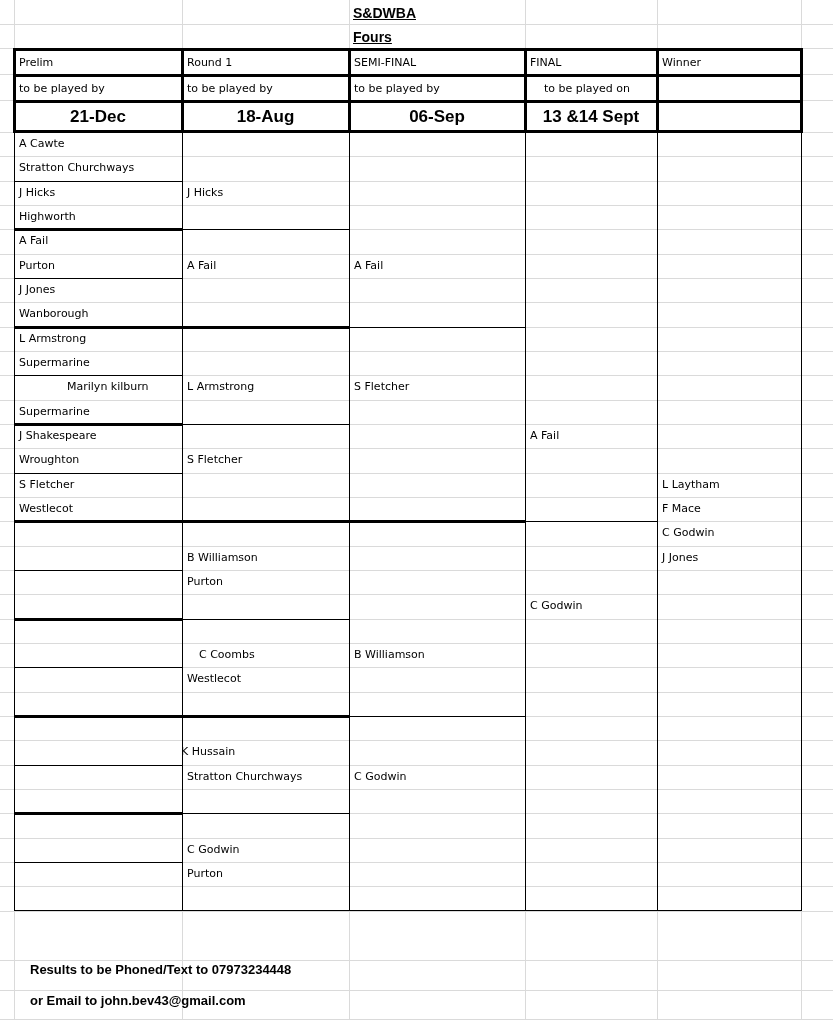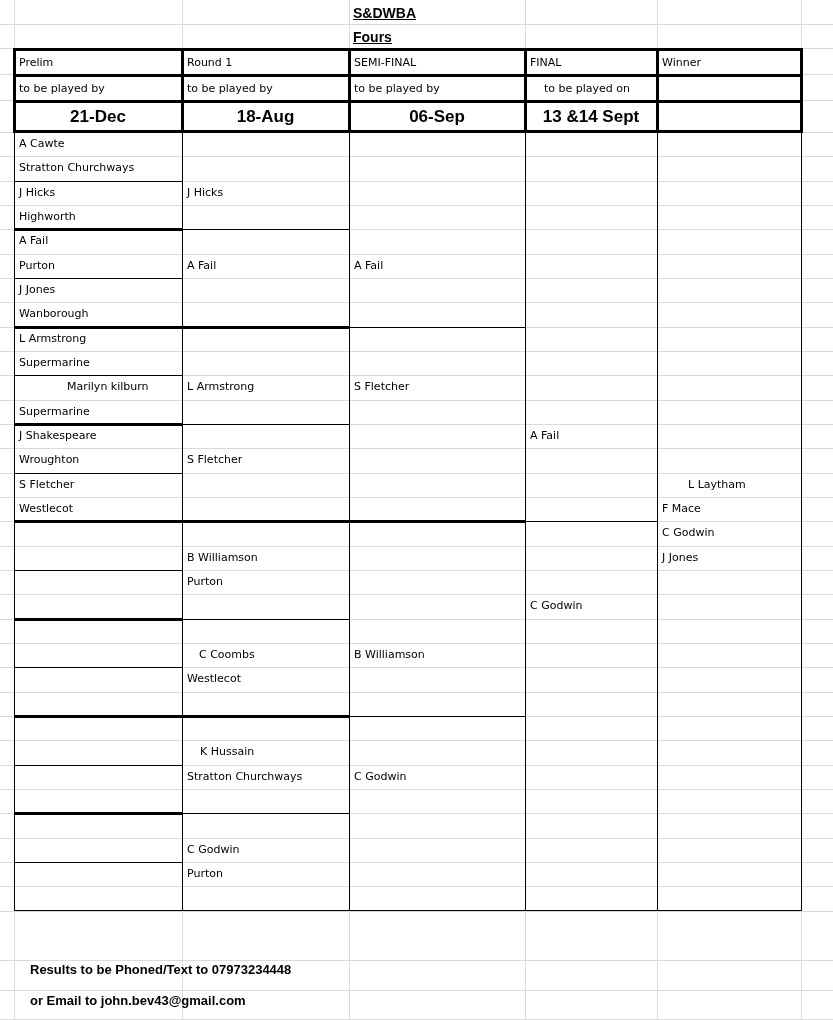--- a/index.html
+++ b/index.html
@@ -160,36 +160,36 @@
   </div>
 <div id="round1-col">
     <div class="cell" style="left: 183px; top: 181px;">J Hicks</div>
     <div class="cell" style="left: 183px; top: 254px;">A Fail</div>
     <div class="cell" style="left: 183px; top: 375px;">L Armstrong</div>
     <div class="cell" style="left: 183px; top: 448px;">S Fletcher</div>
     <div class="cell" style="left: 183px; top: 546px;">B Williamson</div>
     <div class="cell" style="left: 183px; top: 570px;">Purton</div>
     <div class="cell" style="left: 195px; top: 643px;">C Coombs</div>
     <div class="cell" style="left: 183px; top: 667px;">Westlecot</div>
-    <div class="cell" style="left: 196px; top: 740px;">K Hussain</div>
+    <div class="cell" style="left: 177px; top: 740px;">K Hussain</div>
     <div class="cell" style="left: 183px; top: 765px;">Stratton Churchways</div>
     <div class="cell" style="left: 183px; top: 838px;">C Godwin</div>
     <div class="cell" style="left: 183px; top: 862px;">Purton</div>
   </div>
 <div id="semi-col">
     <div class="cell" style="left: 350px; top: 254px;">A Fail</div>
     <div class="cell" style="left: 350px; top: 375px;">S Fletcher</div>
     <div class="cell" style="left: 350px; top: 643px;">B Williamson</div>
     <div class="cell" style="left: 350px; top: 765px;">C Godwin</div>
   </div>
 <div id="final-col">
     <div class="cell" style="left: 526px; top: 424px;">A Fail</div>
     <div class="cell" style="left: 526px; top: 594px;">C Godwin</div>
   </div>
 <div id="winner-col">
-    <div class="cell" style="left: 684px; top: 473px;">L Laytham</div>
+    <div class="cell" style="left: 658px; top: 473px;">L Laytham</div>
     <div class="cell" style="left: 658px; top: 497px;">F Mace</div>
     <div class="cell" style="left: 658px; top: 521px;">C Godwin</div>
     <div class="cell" style="left: 658px; top: 546px;">J Jones</div>
   </div>
 
 <div class="footer" style="top:962px;">Results to be Phoned/Text to 07973234448</div>
 <div class="footer" style="top:993px;">or Email to john.bev43@gmail.com</div>
 
 </body></html>

